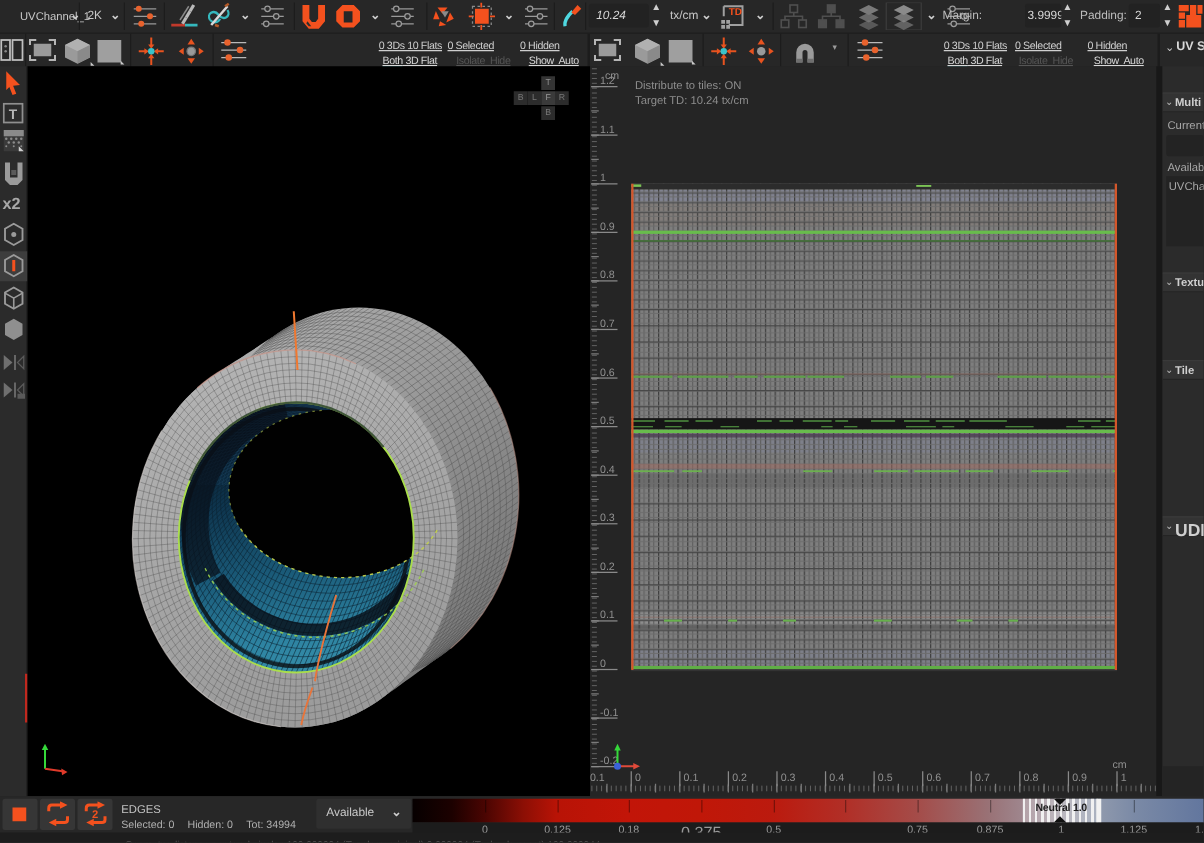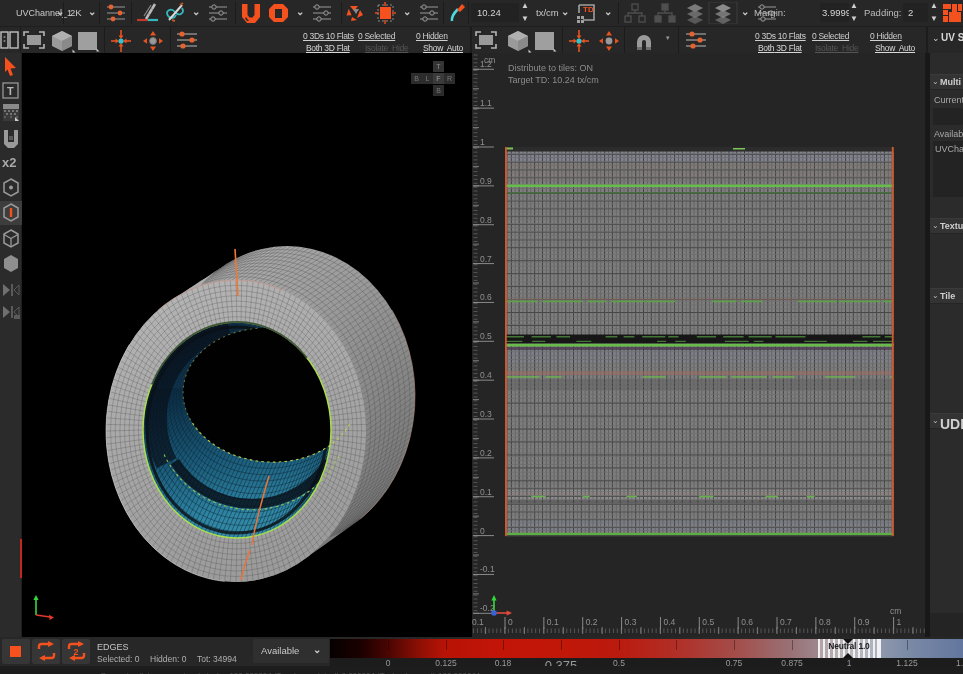--- a/index.html
+++ b/index.html
@@ -111,21 +111,21 @@
         <circle cx="9" cy="17" r="2.2" fill="#2e2e2e" stroke="#9a9a9a"></circle>
     </svg>
     <div class="abs sep" style="left:443px;top:2px;width:1px;height:22px;"></div>
 
     <svg class="abs" style="left:446px;top:2px;" width="22" height="22">
       <path d="M6,19 C5,14 9,10 12,7" fill="none" stroke="#4fd8e0" stroke-width="2.6"></path>
       <path d="M11,8 L16,2 L19,5 L14,10 z" fill="#f4511e"></path>
     </svg>
     <div class="abs sep" style="left:468px;top:2px;width:1px;height:22px;"></div>
     <div class="abs" style="left:471px;top:3px;width:48px;height:19px;background:#222;border-radius:2px;"></div>
-    <span class="abs txt" style="left:477px;top:7px;color:#d5d5d5;">10.24</span>
+    <span class="abs txt" style="left:477px;top:7px;color:#d5d5d5;font-style:italic;">10.24</span>
     <span class="abs chev" style="left:521px;top:1px;font-size:8px;">▲</span>
     <span class="abs chev" style="left:521px;top:14px;font-size:8px;">▼</span>
     <span class="abs txt" style="left:536px;top:7px;color:#c9c9c9;">tx/cm</span>
     <span class="abs chev" style="left:561px;top:6px;">⌄</span>
 
     <svg class="abs" style="left:574px;top:2px;" width="26" height="22">
       <path d="M5,3 h15 v15 h-11" fill="none" stroke="#a0a0a0" stroke-width="1.6"></path>
       <path d="M5,3 v8" stroke="#a0a0a0" stroke-width="1.6"></path>
       <text x="9" y="10" font-size="8" font-weight="bold" fill="#f4511e" font-family="Liberation Sans">TD</text>
       <rect x="3" y="14" width="3" height="3" fill="#a0a0a0"></rect>

